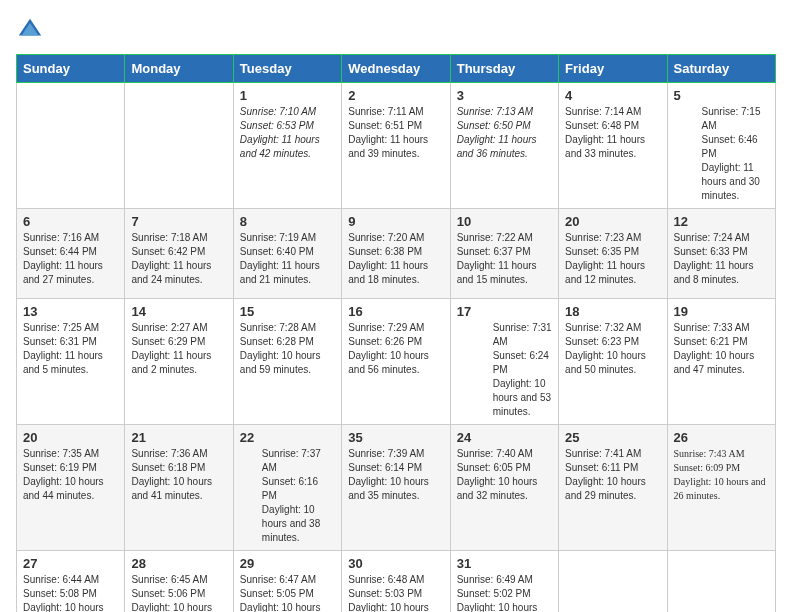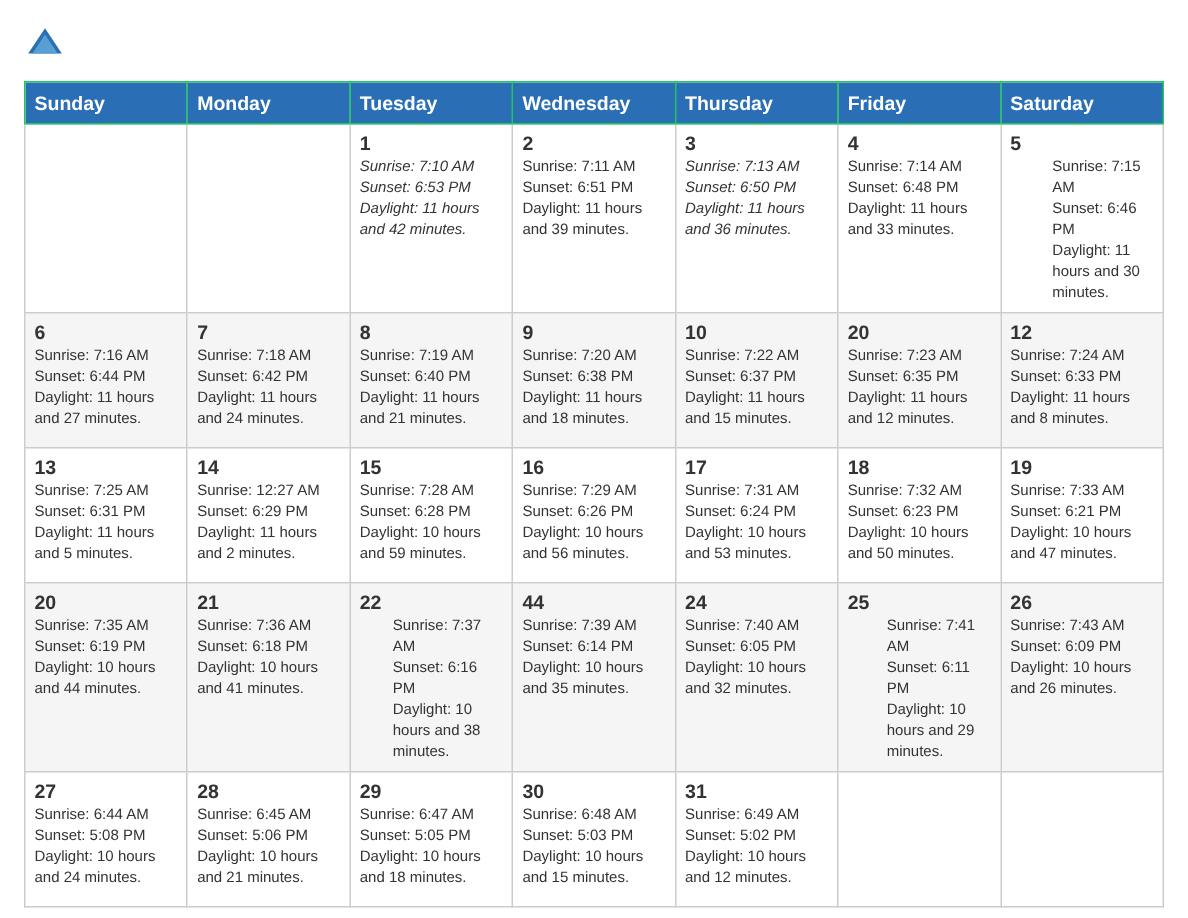--- a/index.html
+++ b/index.html
@@ -211,39 +211,39 @@
       </tr>
       <tr>
         <td>
           <span class="day-num">13</span>
           <div class="cell-info" style="white-space: pre-line;">Sunrise: 7:25 AM
 Sunset: 6:31 PM
 Daylight: 11 hours and 5 minutes.</div>
         </td>
         <td>
           <span class="day-num">14</span>
-          <div class="cell-info" style="white-space: pre-line;">Sunrise: 12:27 AM
+          <div class="cell-info" style="white-space: pre-line;">Sunrise: 2:27 AM
 Sunset: 6:29 PM
 Daylight: 11 hours and 2 minutes.</div>
         </td>
         <td>
           <span class="day-num">15</span>
           <div class="cell-info" style="white-space: pre-line;">Sunrise: 7:28 AM
 Sunset: 6:28 PM
 Daylight: 10 hours and 59 minutes.</div>
         </td>
         <td>
           <span class="day-num">16</span>
           <div class="cell-info" style="white-space: pre-line;">Sunrise: 7:29 AM
 Sunset: 6:26 PM
 Daylight: 10 hours and 56 minutes.</div>
         </td>
         <td>
           <span class="day-num">17</span>
-          <div class="cell-info" style="white-space: pre-line;">Sunrise: 7:31 AM
+          <div class="cell-info" style="white-space: pre-line; margin-left: 36px;">Sunrise: 7:31 AM
 Sunset: 6:24 PM
 Daylight: 10 hours and 53 minutes.</div>
         </td>
         <td>
           <span class="day-num">18</span>
           <div class="cell-info" style="white-space: pre-line;">Sunrise: 7:32 AM
 Sunset: 6:23 PM
 Daylight: 10 hours and 50 minutes.</div>
         </td>
         <td>
@@ -266,40 +266,40 @@
 Sunset: 6:18 PM
 Daylight: 10 hours and 41 minutes.</div>
         </td>
         <td>
           <span class="day-num">22</span>
           <div class="cell-info" style="white-space: pre-line; margin-left: 22px;">Sunrise: 7:37 AM
 Sunset: 6:16 PM
 Daylight: 10 hours and 38 minutes.</div>
         </td>
         <td>
-          <span class="day-num">44</span>
+          <span class="day-num">35</span>
           <div class="cell-info" style="white-space: pre-line;">Sunrise: 7:39 AM
 Sunset: 6:14 PM
 Daylight: 10 hours and 35 minutes.</div>
         </td>
         <td>
           <span class="day-num">24</span>
           <div class="cell-info" style="white-space: pre-line;">Sunrise: 7:40 AM
 Sunset: 6:05 PM
 Daylight: 10 hours and 32 minutes.</div>
         </td>
         <td>
           <span class="day-num">25</span>
-          <div class="cell-info" style="white-space: pre-line; margin-left: 26px;">Sunrise: 7:41 AM
+          <div class="cell-info" style="white-space: pre-line;">Sunrise: 7:41 AM
 Sunset: 6:11 PM
 Daylight: 10 hours and 29 minutes.</div>
         </td>
         <td>
           <span class="day-num">26</span>
-          <div class="cell-info" style="white-space: pre-line;">Sunrise: 7:43 AM
+          <div class="cell-info" style="white-space: pre-line; font-family: Liberation Serif, serif;">Sunrise: 7:43 AM
 Sunset: 6:09 PM
 Daylight: 10 hours and 26 minutes.</div>
         </td>
       </tr>
       <tr>
         <td>
           <span class="day-num">27</span>
           <div class="cell-info" style="white-space: pre-line;">Sunrise: 6:44 AM
 Sunset: 5:08 PM
 Daylight: 10 hours and 24 minutes.</div>

